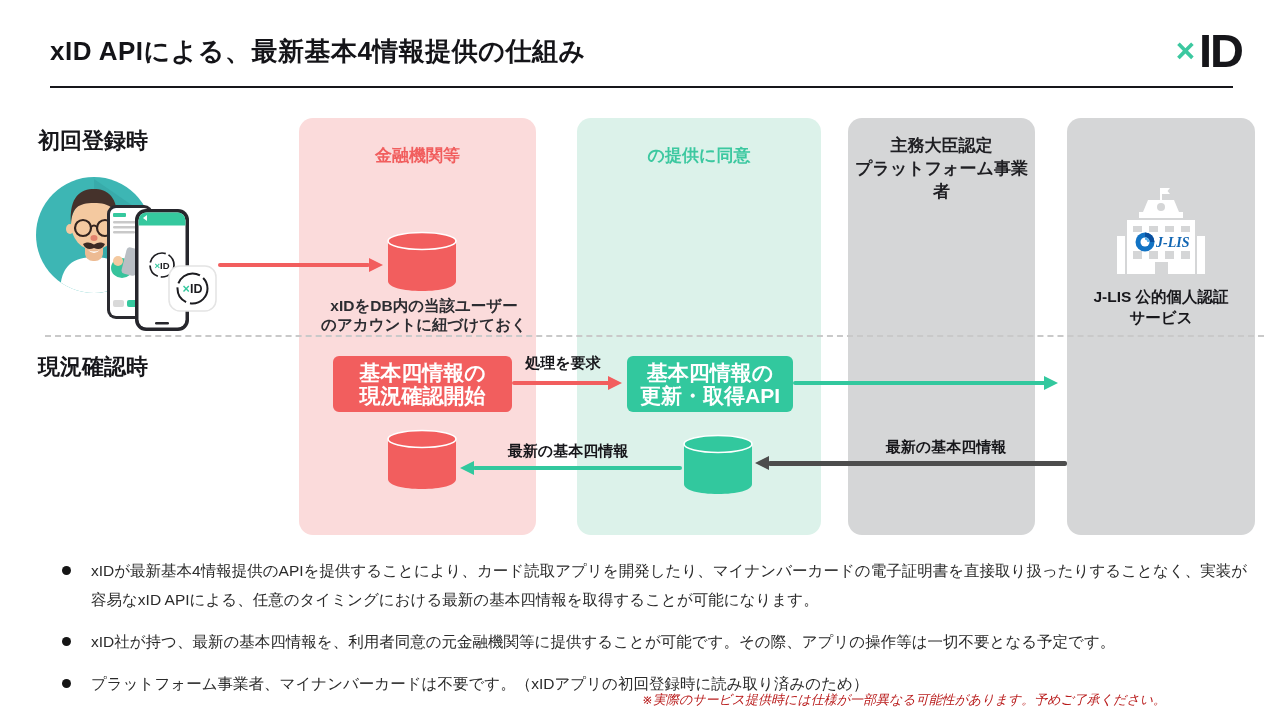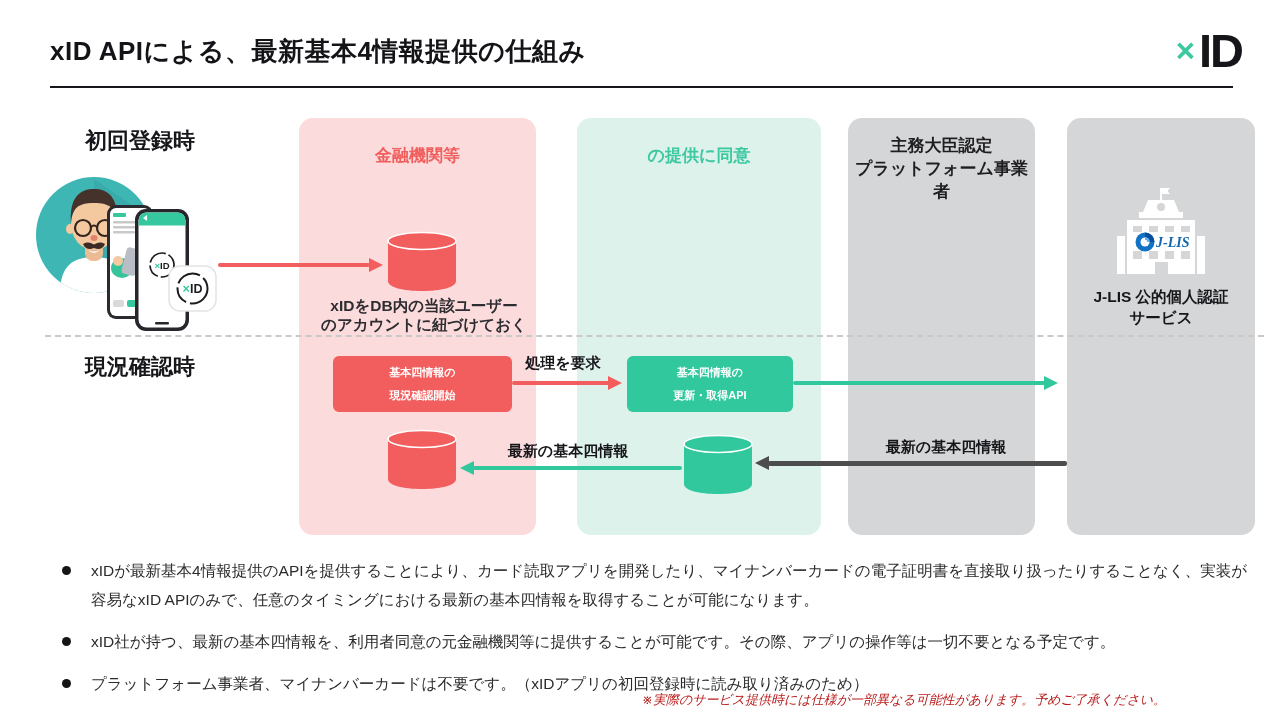--- a/index.html
+++ b/index.html
@@ -21,34 +21,34 @@
   .col-xid      { left:577px; width:244px; background:#dcf2ea; }
   .col-platform { left:848px; width:187px; background:#d5d6d7; }
   .col-jlis     { left:1067px; width:188px; background:#d5d6d7; }
   .col-label { margin-top:26px; text-align:center; font-size:17px; font-weight:700; }
   .col-financial .col-label { color:#f15e5e; }
   .col-xid .col-label { color:#3cc8a0; }
   .col-platform .col-label { color:#1f1f23; margin-top:16px; line-height:23px; }
 
   .divider { left:45px; top:335px; width:1219px; border-top:2px dashed #c9c9c9; z-index:2; }
 
-  .section-label { left:38px; font-size:22px; font-weight:800; color:#17171b; z-index:3;margin-left:47px; }
+  .section-label { left:38px; font-size:22px; font-weight:800; color:#17171b; z-index:3; }
   .lbl-initial { top:126px; }
   .lbl-status { top:352px; }
 
   
   .flow-text { z-index:4; text-align:center; color:#17171b; font-weight:700; }
   .consent { left:196px; top:226px; width:200px; font-size:15px; line-height:17.5px; }
   .dbnote  { left:315px; top:296px; width:218px; font-size:15.5px; font-weight:600; color:#2c2c31; line-height:19px; }
   .req-label   { left:502px; top:354px; width:122px; font-size:15px; }
   .latest-left { left:500px; top:442px; width:136px; font-size:15px; }
   .latest-right{ left:878px; top:438px; width:136px; font-size:15px; }
 
   
-  .flow-box { z-index:4; border-radius:6px; color:#fff; font-weight:700; font-size:11px;
+  .flow-box { z-index:4; border-radius:6px; color:#fff; font-weight:700; font-size:21px;
     line-height:23px; text-align:center; padding-top:5px; }
   .box-start { left:333px; top:356px; width:179px; height:56px; background:#f25e5e; }
   .box-api   { left:627px; top:356px; width:166px; height:56px; background:#32c89e; }
 
   
   .shaft { position:absolute; height:4px; border-radius:2px; z-index:3; }
   .head { position:absolute; width:0; height:0; border-top:7px solid transparent; border-bottom:7px solid transparent; z-index:3; }
   .red   { background:#f25e5e; }
   .green { background:#32c89e; }
   .dark  { background:#4d4d4d; }
@@ -242,21 +242,21 @@
     </g>
   </svg>
   <div class="abs jlis-label">
     <div>J-LIS 公的個人認証</div>
     <div>サービス</div>
   </div>
 
   <ul class="abs bullets">
     <li>
       <span class="dot"></span>
-      <span>xIDが最新基本4情報提供のAPIを提供することにより、カード読取アプリを開発したり、マイナンバーカードの電子証明書を直接取り扱ったりすることなく、実装が容易なxID APIのみで、任意のタイミングにおける最新の基本四情報を取得することが可能になります。</span>
+      <span>xIDが最新基本4情報提供のAPIを提供することにより、カード読取アプリを開発したり、マイナンバーカードの電子証明書を直接取り扱ったりすることなく、実装が容易なxID APIによる、任意のタイミングにおける最新の基本四情報を取得することが可能になります。</span>
     </li>
     <li>
       <span class="dot"></span>
       <span>xID社が持つ、最新の基本四情報を、利用者同意の元金融機関等に提供することが可能です。その際、アプリの操作等は一切不要となる予定です。</span>
     </li>
     <li>
       <span class="dot"></span>
       <span>プラットフォーム事業者、マイナンバーカードは不要です。（xIDアプリの初回登録時に読み取り済みのため）</span>
     </li>
   </ul>

